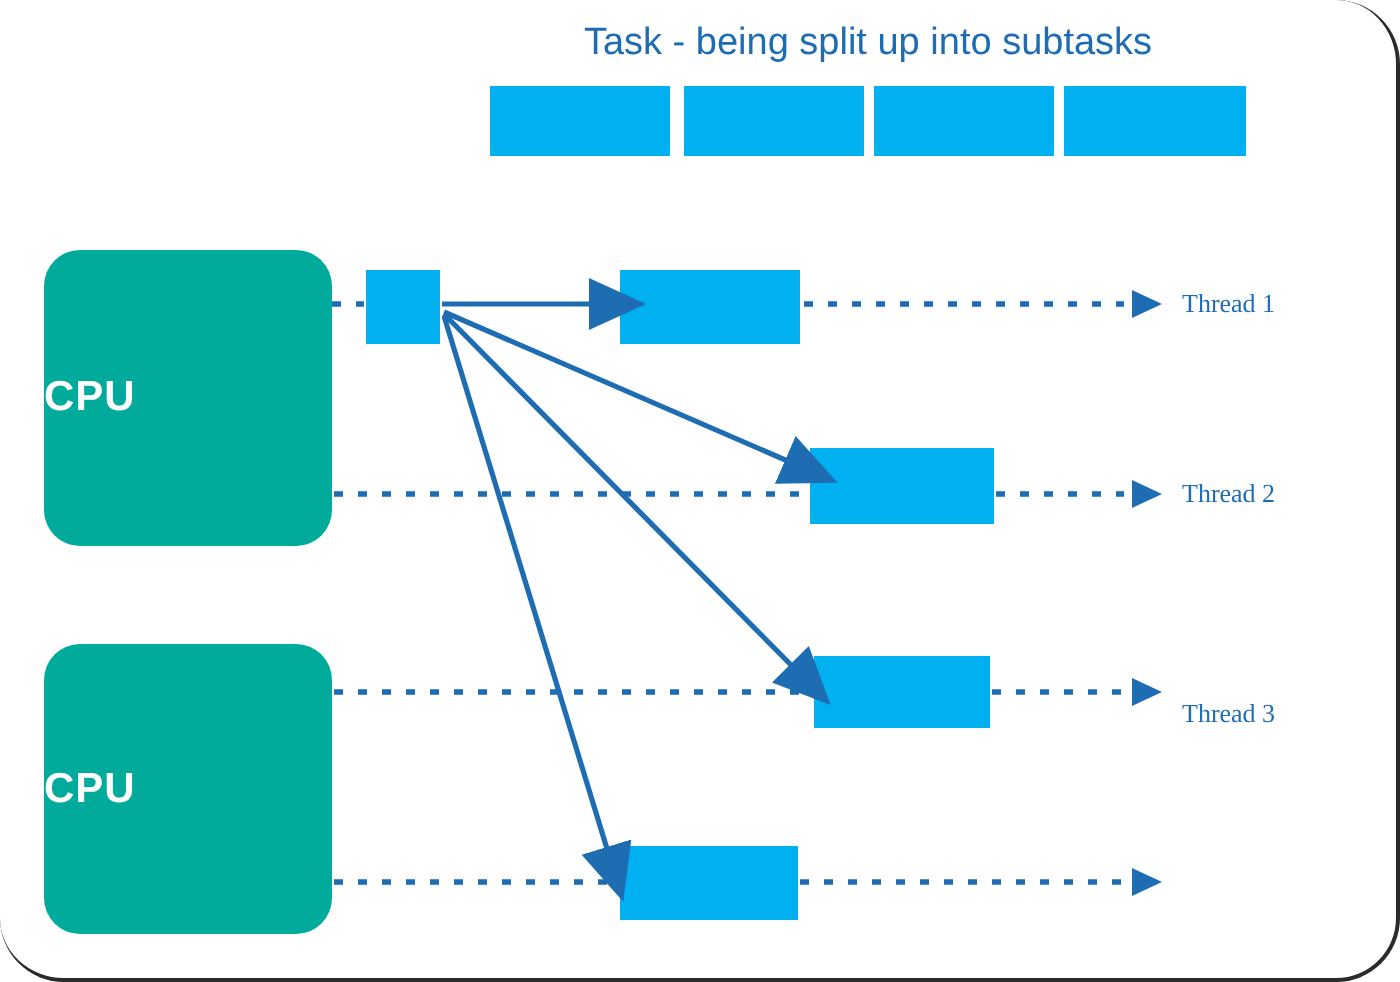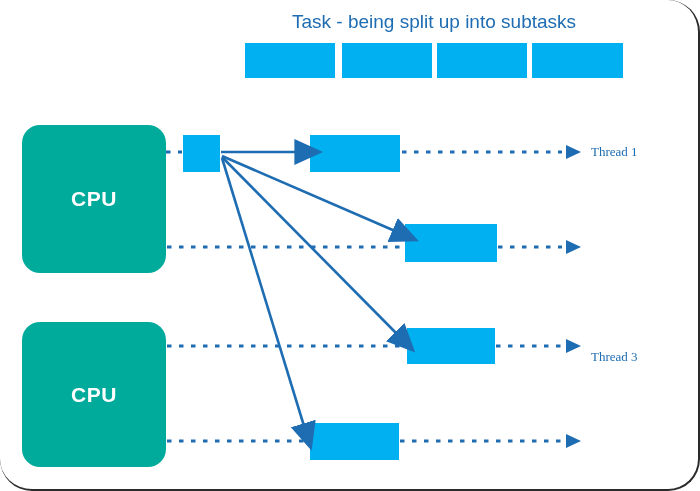--- a/index.html
+++ b/index.html
@@ -18,21 +18,21 @@
   }
   .title{
     position:absolute; left:245px; top:11px; width:378px;
     text-align:center; font-size:19px; color:var(--text);
   }
   .seg{ position:absolute; top:43px; height:35px; background:var(--subtask); }
   .seg1{left:245px;width:90px;} .seg2{left:342px;width:90px;}
   .seg3{left:437px;width:90px;} .seg4{left:532px;width:91px;}
   .cpu{
     position:absolute; left:22px; width:144px; border-radius:18px;
-    background:var(--cpu); display:flex; align-items:center; justify-content:center;
+    background:var(--cpu); display:flex; align-items:center; 
     color:#fff; font-weight:bold; font-size:21px; letter-spacing:.5px;
   }
   .cpu1{top:125px;height:148px;} .cpu2{top:322px;height:145px;}
   .sq{ position:absolute; left:183px; top:135px; width:37px; height:37px; background:var(--subtask); }
   .trect{ position:absolute; background:var(--subtask); }
   .trect1{left:310px;top:135px;width:90px;height:37px;}
   .trect2{left:405px;top:224px;width:92px;height:38px;}
   .trect3{left:407px;top:328px;width:88px;height:36px;}
   .trect4{left:310px;top:423px;width:89px;height:37px;}
   .tlabel{
@@ -92,15 +92,16 @@
     <polygon class="ahead" points="566,339 566,353 581,346"></polygon>
     <polygon class="ahead" points="566,434 566,448 581,441"></polygon>
 
     <path class="solidarrow" d="M221 152 L297 152" marker-end="url(#ah)"></path>
     <path class="solidarrow" d="M222 156 L395 231" marker-end="url(#ah)"></path>
     <path class="solidarrow" d="M222 157 L397 334" marker-end="url(#ah)"></path>
     <path class="solidarrow" d="M222 158 L304 426" marker-end="url(#ah)"></path>
   </svg>
 
   <div class="tlabel tlabel1">Thread 1</div>
+  <div class="tlabel tlabel2">Thread 2</div>
   <div class="tlabel tlabel3">Thread 3</div>
 
 </div>
 
 </body></html>

